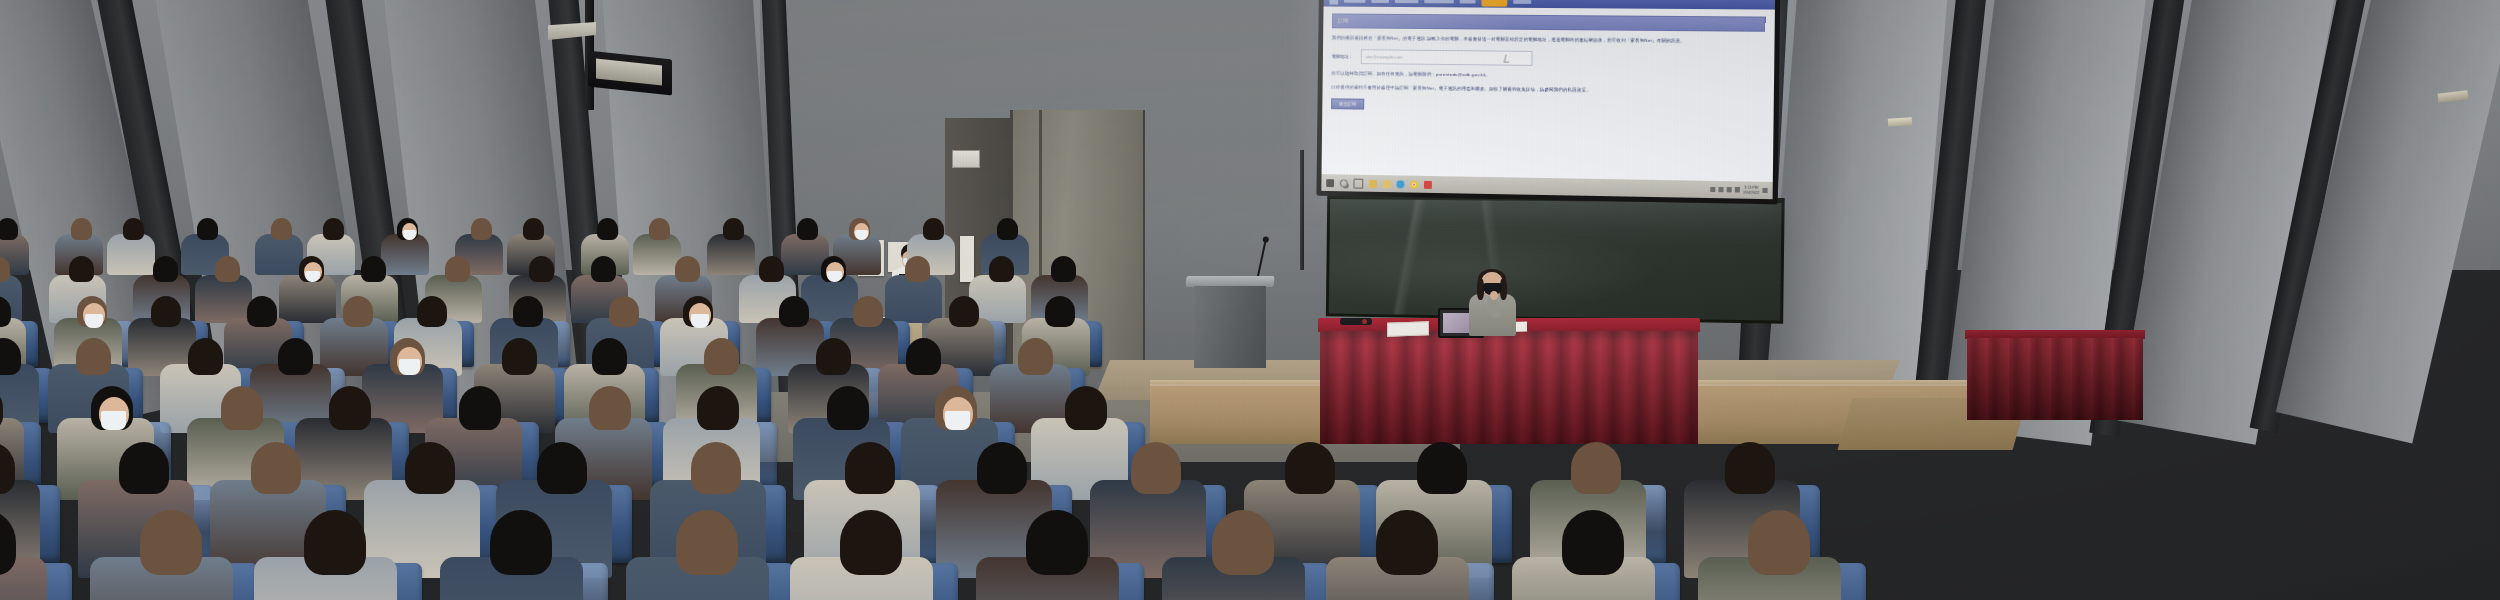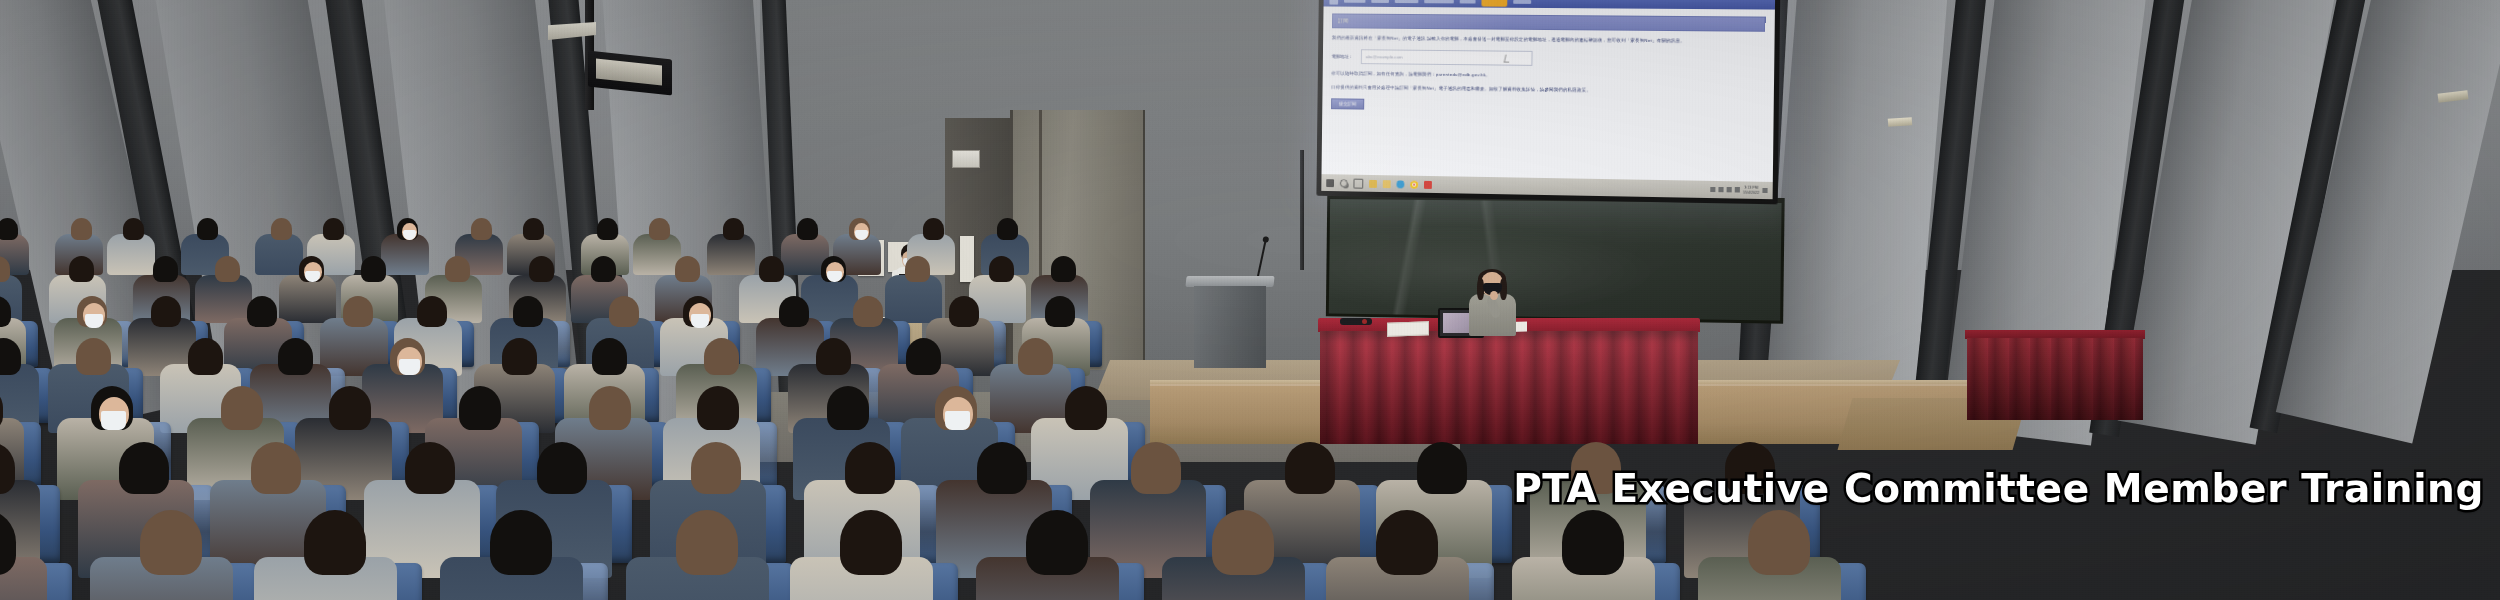--- a/index.html
+++ b/index.html
@@ -872,16 +872,15 @@
           <div class="hair" style="left: 28px; top: 0px; width: 62px; height: 65px; background: rgb(107, 83, 64);"></div>
         </div>
       </div>
 
   </div>
 
   <div class="grade"></div>
   <div class="grain"></div>
 
   <div class="caption">
-    <span class="line l1">PTA Executive Committee Member Training</span>
   </div>
 
 </div>
 
 </body></html>

